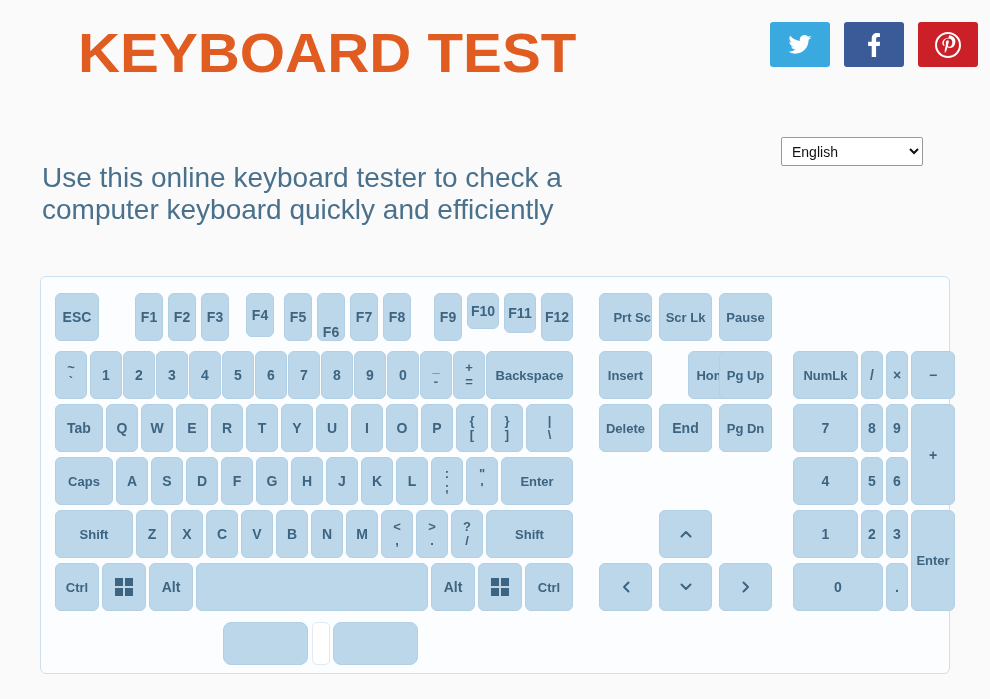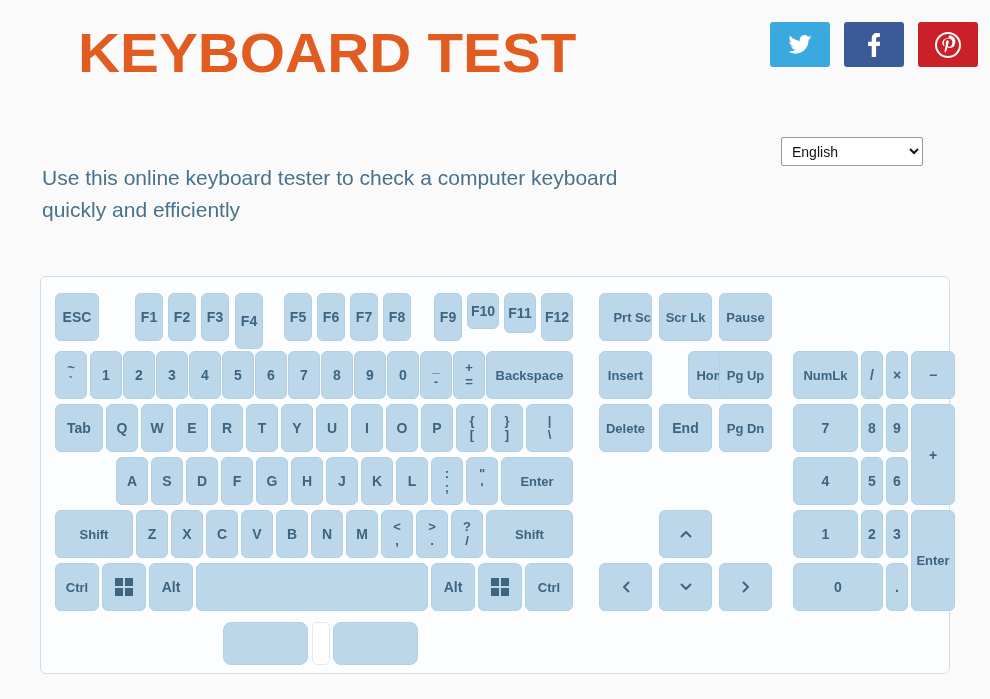--- a/index.html
+++ b/index.html
@@ -72,21 +72,21 @@
     border-radius: 2px;
     padding: 2px 4px 2px 6px;
   }
 
   
   .subtitle {
     position: absolute;
     left: 42px;
     top: 162px;
     width: 640px;
-    font-size: 21px;
+    font-size: 28px;
     line-height: 32px;
     color: #4a718c;
     font-weight: 400;
   }
 
   
   .kb-panel {
     position: absolute;
     left: 40px;
     top: 276px;
@@ -201,27 +201,27 @@
       </div>
       <div class="key" style="left: 94px; top: 16px; width: 28px; height: 48px; text-align: center;">
         <span>F1</span>
       </div>
       <div class="key" style="left: 127px; top: 16px; width: 28px; height: 48px;">
         <span>F2</span>
       </div>
       <div class="key" style="left: 160px; top: 16px; width: 28px; height: 48px;">
         <span>F3</span>
       </div>
-      <div class="key" style="left: 194px; top: 16px; width: 28px; height: 56px;">
+      <div class="key" style="left: 205px; top: 16px; width: 28px; height: 44px;">
         <span>F4</span>
       </div>
       <div class="key" style="left: 243px; top: 16px; width: 28px; height: 48px;">
         <span>F5</span>
       </div>
-      <div class="key" style="left: 276px; top: 16px; width: 28px; height: 48px;">
+      <div class="key" style="left: 276px; top: 16px; width: 28px; height: 48px; align-items: flex-end;">
         <span>F6</span>
       </div>
       <div class="key" style="left: 309px; top: 16px; width: 28px; height: 48px;">
         <span>F7</span>
       </div>
       <div class="key" style="left: 342px; top: 16px; width: 28px; height: 48px;">
         <span>F8</span>
       </div>
       <div class="key" style="left: 393px; top: 16px; width: 28px; height: 48px;">
         <span>F9</span>
@@ -368,20 +368,23 @@
         <span>7</span>
       </div>
       <div class="key" style="left: 820px; top: 127px; width: 22px; height: 48px;">
         <span>8</span>
       </div>
       <div class="key" style="left: 845px; top: 127px; width: 22px; height: 48px;">
         <span>9</span>
       </div>
       <div class="key" style="left: 870px; top: 127px; width: 44px; height: 101px;">
         <span>+</span>
+      </div>
+      <div class="key small" style="left: 14px; top: 180px; width: 58px; height: 48px;">
+        <span>Caps</span>
       </div>
       <div class="key" style="left: 75px; top: 180px; width: 32px; height: 48px;">
         <span>A</span>
       </div>
       <div class="key" style="left: 110px; top: 180px; width: 32px; height: 48px;">
         <span>S</span>
       </div>
       <div class="key" style="left: 145px; top: 180px; width: 32px; height: 48px;">
         <span>D</span>
       </div>

